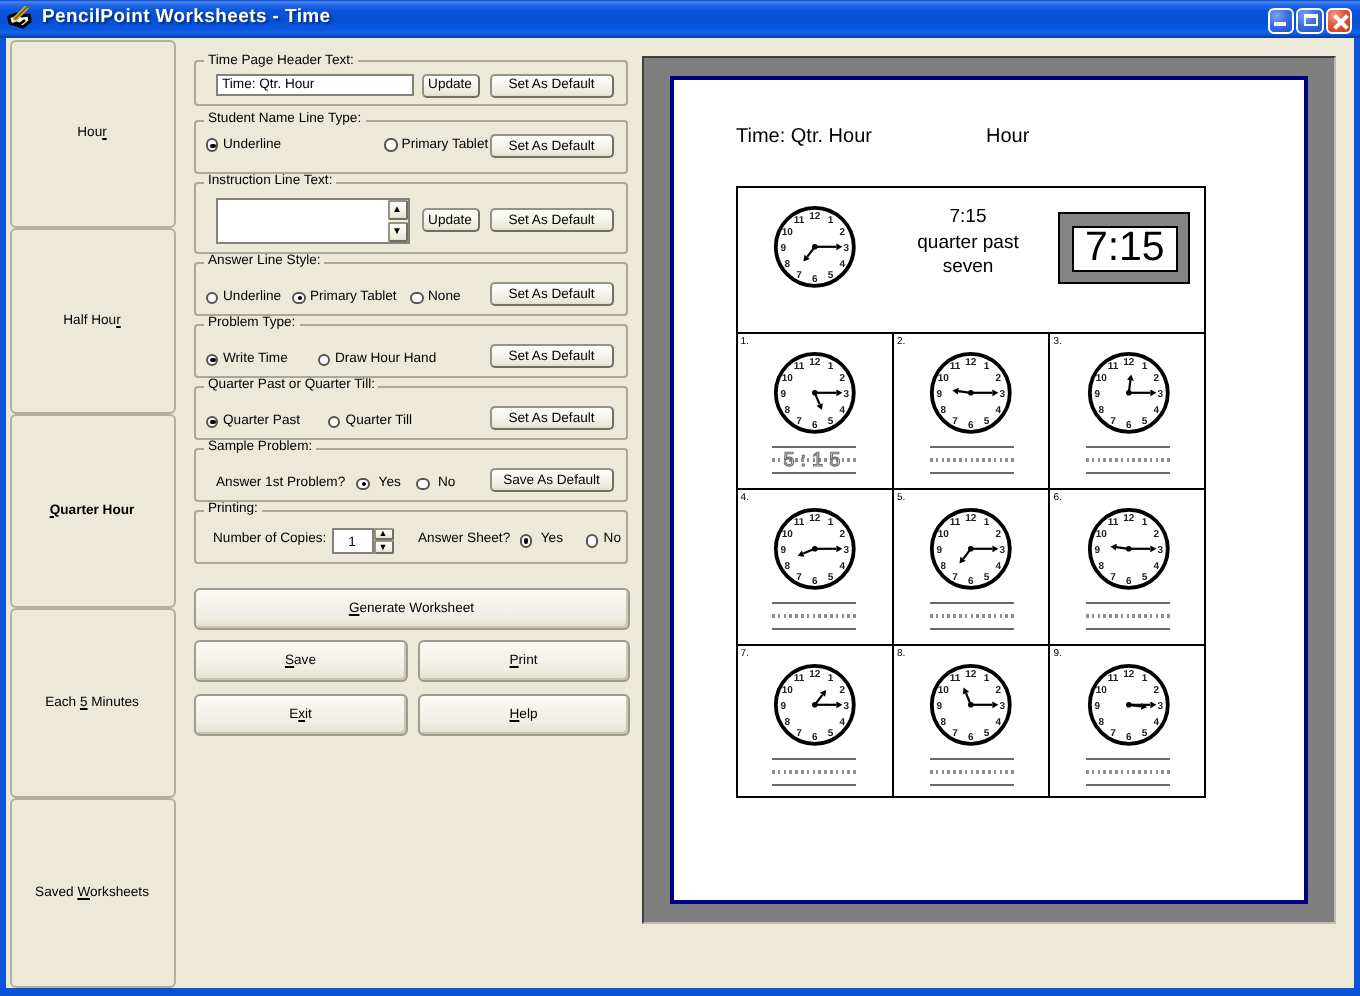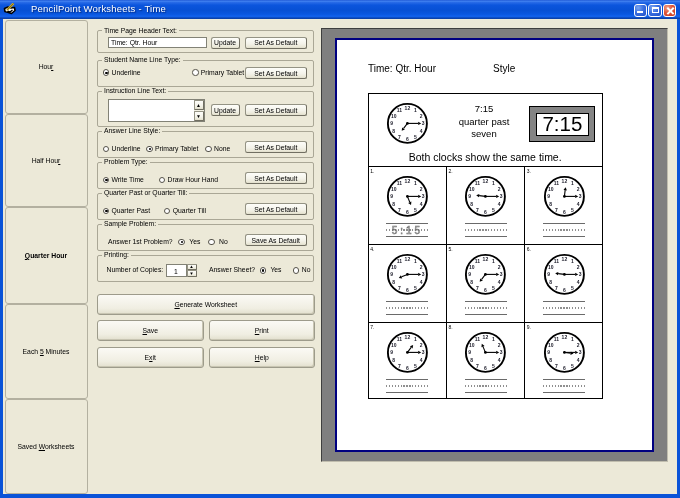--- a/index.html
+++ b/index.html
@@ -2,21 +2,21 @@
 <html><head><meta charset="utf-8"><style>
 *{margin:0;padding:0;box-sizing:border-box}
 html,body{width:680px;height:498px;overflow:hidden}
 body{font-family:"Liberation Sans",sans-serif;background:#0831D9;position:relative}
 #win{position:absolute;left:0;top:0;width:680px;height:498px}
 .abs{position:absolute}
 #titlebar{left:0;top:0;width:680px;height:19px;
  background:linear-gradient(180deg,#0a42c8 0%,#4a8af4 5%,#2b6de8 11%,#0b55dd 27%,#0750d4 55%,#0a57e0 75%,#1263ee 86%,#0d4fc8 92%,#093b9d 100%);}
 #frame{left:0;top:19px;width:680px;height:479px;background:#ECE9D8;
  border-left:3.5px solid #0A53D8;border-right:3px solid #0A53D8;border-bottom:4.5px solid #0A53D8;}
-.ttl{left:31px;top:3px;font-size:9.5px;font-weight:normal;color:#fff;letter-spacing:.2px;text-shadow:1px 1px 1px rgba(0,20,80,.6)}
+.ttl{left:21px;top:3px;font-size:9.5px;font-weight:bold;color:#fff;letter-spacing:.2px;text-shadow:1px 1px 1px rgba(0,20,80,.6)}
 .capbtn{top:3.5px;width:13.5px;height:13.5px;border-radius:3px;border:1px solid #fff;
  background:radial-gradient(circle at 30% 25%,#7ba6f0 0%,#3b6fe0 45%,#1f4fc8 100%);
  color:#fff;font-size:9px;line-height:11px;text-align:center}
 .capbtn.close{background:radial-gradient(circle at 30% 25%,#f0a088 0%,#e0563a 45%,#c23a20 100%)}
 .sidebtn{left:4.5px;width:83px;background:#ECE9D8;border:1px solid #b3b0a0;border-radius:3px;
  text-align:center;font-size:6.8px;color:#000;display:flex;align-items:center;justify-content:center}
 .gb{left:97px;width:216.5px;border:1px solid #aaa796;border-radius:2px}
 .gb .lbl{position:absolute;left:4px;top:-4.5px;background:#ECE9D8;padding:0 2px;font-size:6.8px;line-height:8px;color:#000;white-space:nowrap}
 .txt{font-size:6.8px;color:#000;white-space:nowrap}
 .btn{background:linear-gradient(180deg,#fdfdf9 0%,#f4f3ea 55%,#e9e7d6 90%,#dedbc8 100%);
@@ -147,21 +147,21 @@
 <div class="abs txt" style="left:301.8px;top:266.3px;line-height:8px;">No</div>
 <div class="abs btn2" style="left:97px;top:294px;width:217.5px;height:21px"><u>G</u>enerate Worksheet</div>
 <div class="abs btn2" style="left:97px;top:319.5px;width:106.5px;height:21.0px"><u>S</u>ave</div>
 <div class="abs btn2" style="left:209px;top:319.5px;width:105.5px;height:21.0px"><u>P</u>rint</div>
 <div class="abs btn2" style="left:97px;top:347px;width:106.5px;height:21px">E<u>x</u>it</div>
 <div class="abs btn2" style="left:209px;top:347px;width:105.5px;height:21px"><u>H</u>elp</div>
 <div class="abs" style="left:321px;top:28px;width:347px;height:434px;background:#7f7f7f;
 border-top:1.5px solid #3f3f3f;border-left:1.5px solid #3f3f3f;border-right:1px solid #c0bdae;border-bottom:1px solid #c0bdae"></div>
 <div class="abs" style="left:335px;top:38px;width:319px;height:414px;background:#fff;border:2px solid #000080"></div>
 <div class="abs" style="left:368px;top:62.5px;font-size:10px;color:#000">Time: Qtr. Hour</div>
-<div class="abs" style="left:493px;top:62.5px;font-size:10px;color:#000">Style</div>
+<div class="abs" style="left:493px;top:62.5px;font-size:10px;color:#000">Hour</div>
 <div class="abs" style="left:367.8px;top:93px;width:234.8px;height:306.0px;border:1px solid #000"></div>
 <div class="abs" style="left:367.8px;top:165.6px;width:234.8px;height:1px;background:#000"></div>
 <div class="abs" style="left:367.8px;top:243.5px;width:234.8px;height:1px;background:#000"></div>
 <div class="abs" style="left:367.8px;top:321.6px;width:234.8px;height:1px;background:#000"></div>
 <div class="abs" style="left:446.0px;top:165.6px;width:1px;height:233.4px;background:#000"></div>
 <div class="abs" style="left:524.3px;top:165.6px;width:1px;height:233.4px;background:#000"></div>
 <svg style="position:absolute;left:383.6px;top:100.1px" width="47" height="47" viewBox="0 0 47 47">
       <circle cx="23.4" cy="23.4" r="19.5" fill="#fff" stroke="#000" stroke-width="1.9"></circle>
       <text x="31.3" y="11.7" text-anchor="middle" font-size="5.0" font-weight="bold" font-family="Liberation Sans, sans-serif" fill="#1a1a28">1</text>
       <text x="37.1" y="17.5" text-anchor="middle" font-size="5.0" font-weight="bold" font-family="Liberation Sans, sans-serif" fill="#1a1a28">2</text>
@@ -179,21 +179,20 @@
       <polygon points="17.7,30.8 18.2,27.4 20.9,29.5" fill="#000"></polygon>
       <line x1="23.4" y1="23.4" x2="34.2" y2="23.4" stroke="#000" stroke-width="1.1"></line>
       <polygon points="37.2,23.4 34.2,25.1 34.2,21.7" fill="#000"></polygon>
       <circle cx="23.4" cy="23.4" r="1.4" fill="#000"></circle>
     </svg>
 <div class="abs" style="left:434px;top:103px;width:100px;text-align:center;font-size:9.5px;line-height:12.5px;color:#000">7:15<br>quarter past<br>seven</div>
 <div class="abs" style="left:529.4px;top:106px;width:66px;height:36px;background:#848484;border:1.5px solid #000">
 <div style="position:absolute;left:5.5px;top:5.5px;right:5.5px;bottom:5.5px;background:#fff;border:1.5px solid #000;
 display:flex;align-items:center;justify-content:center;font-size:20.5px;color:#000">7:15</div>
     </div>
-<div class="abs" style="left:367.8px;top:151.29999999999998px;width:234.8px;text-align:center;font-size:10.5px;color:#000">Both clocks show the same time.</div>
 <div class="abs" style="left:370.3px;top:167.6px;font-size:5px;color:#000">1.</div>
 <svg style="position:absolute;left:384.1px;top:172.7px" width="47" height="47" viewBox="0 0 47 47">
       <circle cx="23.4" cy="23.4" r="19.5" fill="#fff" stroke="#000" stroke-width="1.9"></circle>
       <text x="31.3" y="11.7" text-anchor="middle" font-size="5.0" font-weight="bold" font-family="Liberation Sans, sans-serif" fill="#1a1a28">1</text>
       <text x="37.1" y="17.5" text-anchor="middle" font-size="5.0" font-weight="bold" font-family="Liberation Sans, sans-serif" fill="#1a1a28">2</text>
       <text x="39.2" y="25.4" text-anchor="middle" font-size="5.0" font-weight="bold" font-family="Liberation Sans, sans-serif" fill="#1a1a28">3</text>
       <text x="37.1" y="33.3" text-anchor="middle" font-size="5.0" font-weight="bold" font-family="Liberation Sans, sans-serif" fill="#1a1a28">4</text>
       <text x="31.3" y="39.1" text-anchor="middle" font-size="5.0" font-weight="bold" font-family="Liberation Sans, sans-serif" fill="#1a1a28">5</text>
       <text x="23.4" y="41.2" text-anchor="middle" font-size="5.0" font-weight="bold" font-family="Liberation Sans, sans-serif" fill="#1a1a28">6</text>
       <text x="15.5" y="39.1" text-anchor="middle" font-size="5.0" font-weight="bold" font-family="Liberation Sans, sans-serif" fill="#1a1a28">7</text>

